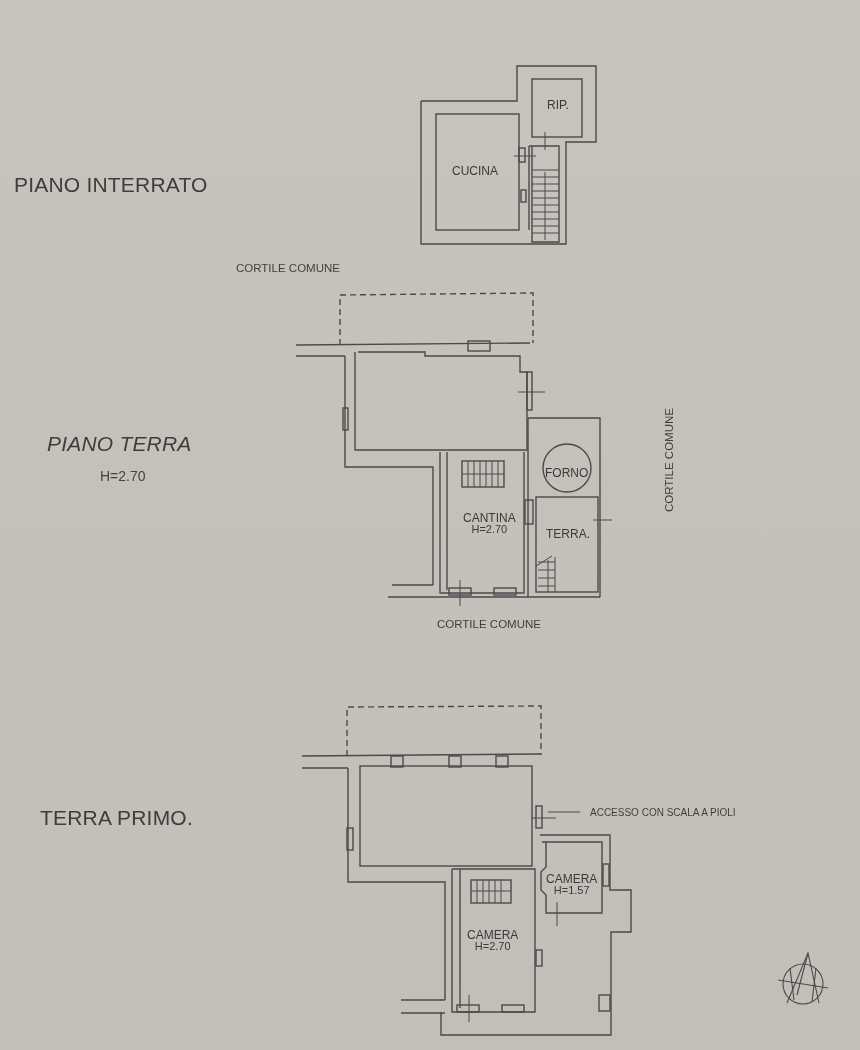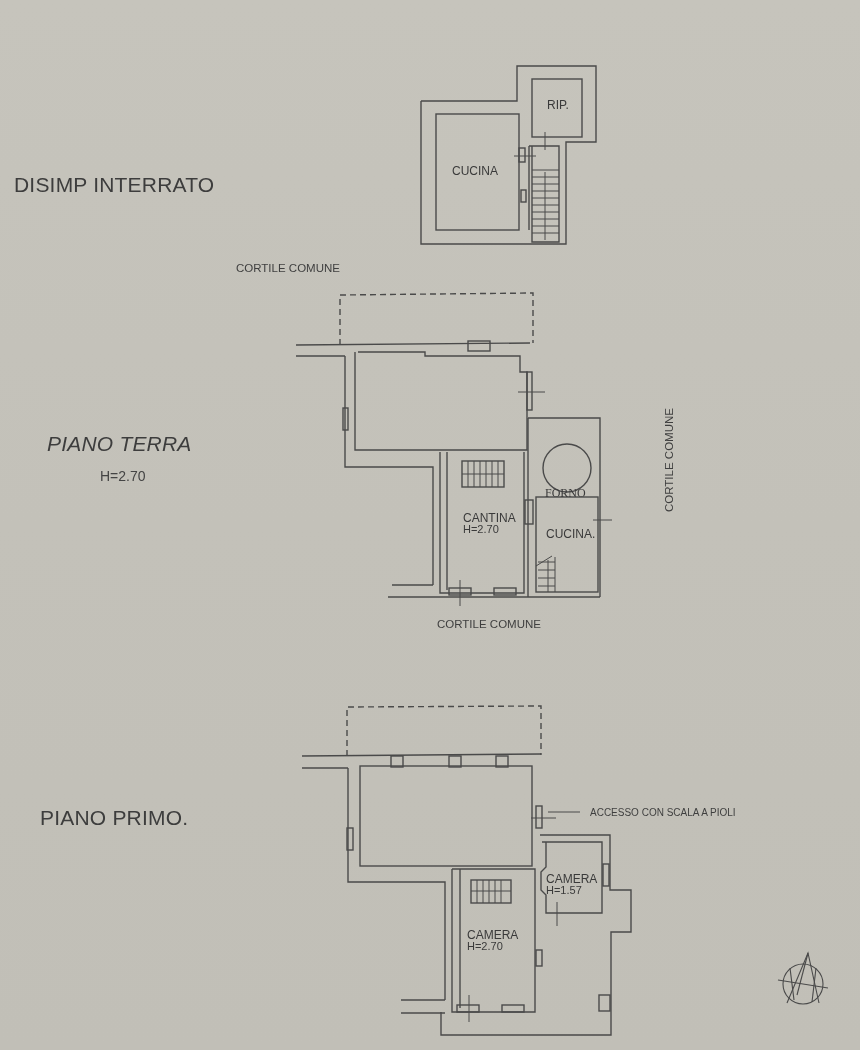--- a/index.html
+++ b/index.html
@@ -11,21 +11,21 @@
       position: relative;
     }
     .page {
       position: absolute; inset: 0;
       background: linear-gradient(180deg, #c6c4bc 0%, #c3c1b9 50%, #c1bfb7 100%);
     }
     svg.plan { position: absolute; left: 0; top: 0; }
     .floor-title { position: absolute; font-size: 21px; color: #3d3d3d; letter-spacing: 0.2px; white-space: nowrap; }
     .floor-height { position: absolute; font-size: 14px; color: #444; white-space: nowrap; }
     .ext-label { position: absolute; font-size: 11.5px; color: #3f3f3f; white-space: nowrap; }
-    .room-label { position: absolute; font-size: 12px; color: #3a3a3a; line-height: 11px; white-space: nowrap; }
+    .room-label { position: absolute; font-size: 12px; color: #3a3a3a; text-align: center; line-height: 11px; white-space: nowrap; }
     .room-label .h { font-size: 11px; display: block; }
     .small-label { font-size: 10px; }
     .vertical { transform: rotate(-90deg); transform-origin: left top; }
   </style>
 </head>
 <body>
 
 <div class="page">
 
   <svg class="plan" width="860" height="1050" viewBox="0 0 860 1050" fill="none" stroke="#4a4a4a" stroke-width="1.4">
@@ -153,40 +153,40 @@
     <g stroke-width="1.1">
       <circle cx="803" cy="984" r="20"></circle>
       <polyline points="787,1003 808,953 819,1003"></polyline>
       <line x1="808" y1="953" x2="797" y2="995"></line>
       <line x1="778" y1="980" x2="828" y2="988"></line>
       <line x1="790" y1="968" x2="794" y2="1000"></line>
       <line x1="816" y1="968" x2="812" y2="1002"></line>
     </g>
   </svg>
 
-  <div class="floor-title" style="left:14px; top:173px;">DISIMP INTERRATO</div>
+  <div class="floor-title" style="left:14px; top:173px;">PIANO INTERRATO</div>
   <div class="room-label" style="left:452px; top:166px;">CUCINA</div>
   <div class="room-label" style="left:547px; top:100px;">RIP.</div>
 
   <div class="ext-label" style="left:236px; top:262px;">CORTILE COMUNE</div>
 
   <div class="floor-title" style="left:47px; top:432px;font-style:italic;">PIANO TERRA</div>
   <div class="floor-height" style="left:100px; top:468px;">H=2.70</div>
 
   <div class="room-label" style="left:463px; top:513px;">
     <span>CANTINA</span>
     <span class="h">H=2.70</span>
   </div>
-  <div class="room-label" style="left:545px; top:488px;font-family:Liberation Serif, serif;">FORNO</div>
-  <div class="room-label" style="left:546px; top:529px;">CUCINA.</div>
+  <div class="room-label" style="left:545px; top:468px;">FORNO</div>
+  <div class="room-label" style="left:546px; top:529px;">TERRA.</div>
 
   <div class="ext-label vertical" style="left:663px; top:512px;">CORTILE COMUNE</div>
   <div class="ext-label" style="left:437px; top:618px;">CORTILE COMUNE</div>
 
-  <div class="floor-title" style="left:40px; top:806px;">PIANO PRIMO.</div>
+  <div class="floor-title" style="left:40px; top:806px;">TERRA PRIMO.</div>
   <div class="ext-label small-label" style="left:590px; top:807px;text-align:center;">ACCESSO CON SCALA A PIOLI</div>
 
   <div class="room-label" style="left:467px; top:930px;">
     <span>CAMERA</span>
     <span class="h small-label">H=2.70</span>
   </div>
   <div class="room-label" style="left:546px; top:874px;">
     <span>CAMERA</span>
     <span class="h small-label">H=1.57</span>
   </div>

